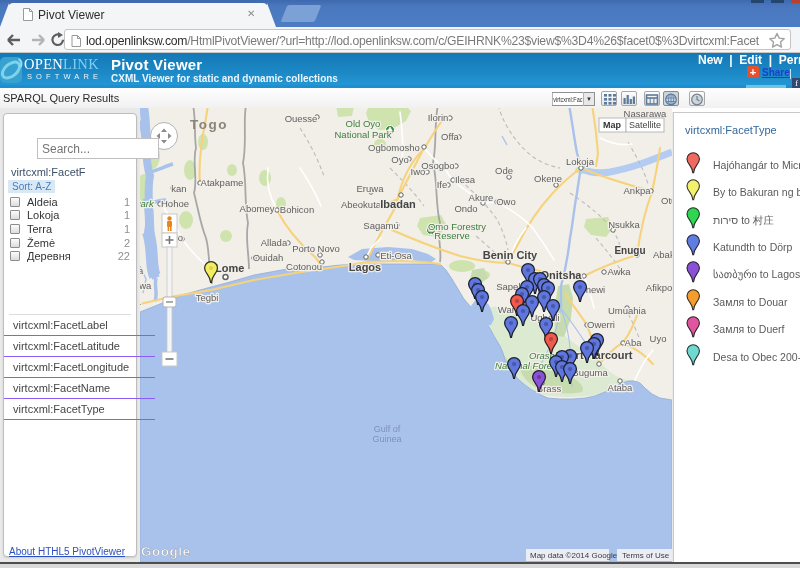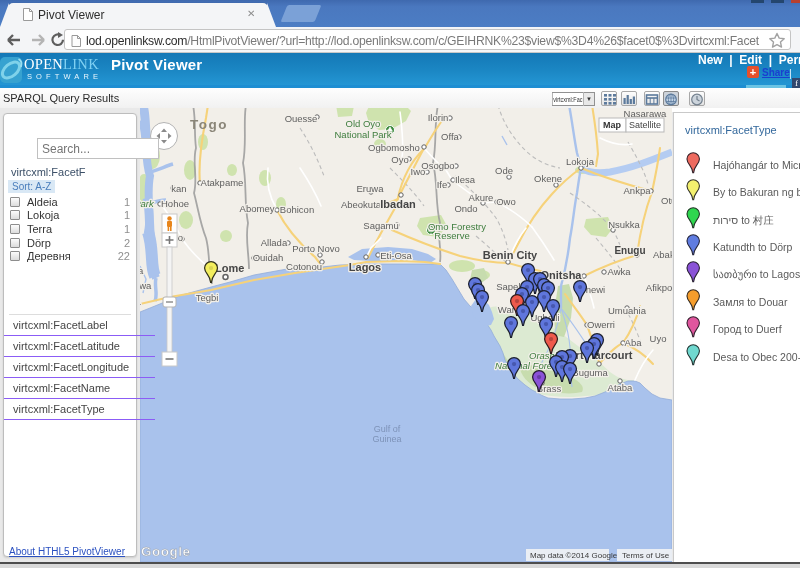--- a/index.html
+++ b/index.html
@@ -98,20 +98,21 @@
 
   <div id="header" class="abs">
     <svg class="abs" style="left:0;top:0" width="28" height="32">
       <rect x="0" y="4" width="22" height="26" rx="5" fill="#37a2d0"></rect>
       <ellipse cx="11" cy="17" rx="10" ry="6" fill="none" stroke="#7fd2ea" stroke-width="3" transform="rotate(-40 11 17)"></ellipse>
       <path d="M18.5 6 a 12.5 8 -40 0 1 2.5 8" fill="none" stroke="#9adef0" stroke-width="1.8"></path>
     </svg>
     <div id="hname" class="abs">OPEN<b>LINK</b></div>
     <div id="hsoft" class="abs">SOFTWARE</div>
     <div id="htitle" class="abs">Pivot Viewer</div>
+    <div id="hsub" class="abs">CXML Viewer for static and dynamic collections</div>
     <div id="hlinks" class="abs">New&nbsp; | &nbsp;Edit&nbsp; | &nbsp;Permalink</div>
     <div id="plusbox" class="abs">+</div>
     <div id="sharelnk" class="abs">Share</div>
     <div class="abs" style="left:789px;top:14px;color:#dceefa;font-size:11px">|</div>
     <div id="fbox" class="abs">f</div>
     <div id="cyanbar" class="abs"></div>
   </div>
 
   <div id="toolbar" class="abs">
   <div id="sqr" class="abs">SPARQL Query Results</div>
@@ -573,21 +574,21 @@
         <span class="cblab">Lokoja</span>
         <span class="cbnum">1</span>
       </div>
     <div class="cbrow abs" style="top:109px">
         <span class="cb"></span>
         <span class="cblab">Terra</span>
         <span class="cbnum">1</span>
       </div>
     <div class="cbrow abs" style="top:123px">
         <span class="cb"></span>
-        <span class="cblab">Dörp</span>
+        <span class="cblab">Žemė</span>
         <span class="cbnum">2</span>
       </div>
     <div class="cbrow abs" style="top:136px">
         <span class="cb"></span>
         <span class="cblab">Деревня</span>
         <span class="cbnum">22</span>
       </div>
     <div class="abs" style="left:5px;top:200px;width:122px;border-top:1px solid #ddd"></div>
     <div class="lrow abs" style="top:201px">virtcxml:FacetLabel</div>
     <div class="lrow abs" style="top:222px">virtcxml:FacetLatitude</div>
@@ -638,21 +639,21 @@
     <div class="legrow abs" style="top:176px">
         <svg width="15" height="23" viewBox="0 0 25 38">
           <use href="#pinp" fill="#f59d2c" stroke="#332a22" stroke-width="1.8"></use>
         </svg>
         <span>Замля to Douar</span>
       </div>
     <div class="legrow abs" style="top:203px">
         <svg width="15" height="23" viewBox="0 0 25 38">
           <use href="#pinp" fill="#e0569e" stroke="#33222e" stroke-width="1.8"></use>
         </svg>
-        <span>Город to Duerf</span>
+        <span>Замля to Duerf</span>
       </div>
     <div class="legrow abs" style="top:231px">
         <svg width="15" height="23" viewBox="0 0 25 38">
           <use href="#pinp" fill="#6fd8cf" stroke="#223331" stroke-width="1.8"></use>
         </svg>
         <span>Desa to Obec 200-10 tis.</span>
       </div>
   </div>
   <div id="botline" class="abs"></div>
   <div id="botbar" class="abs"></div>

